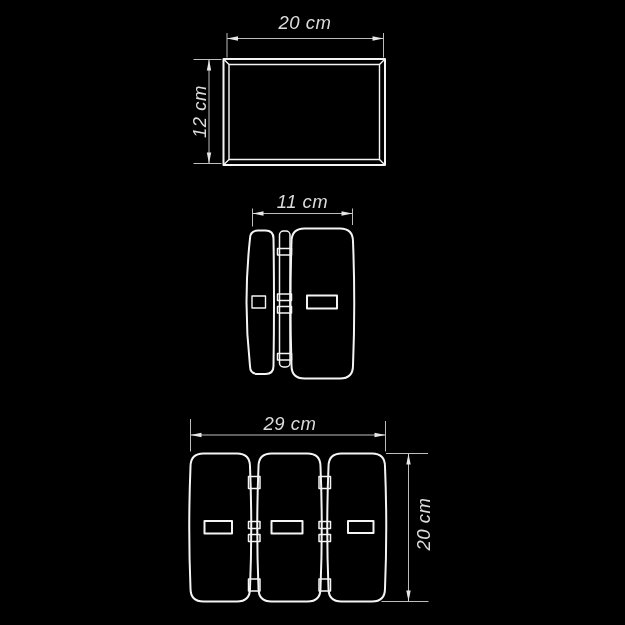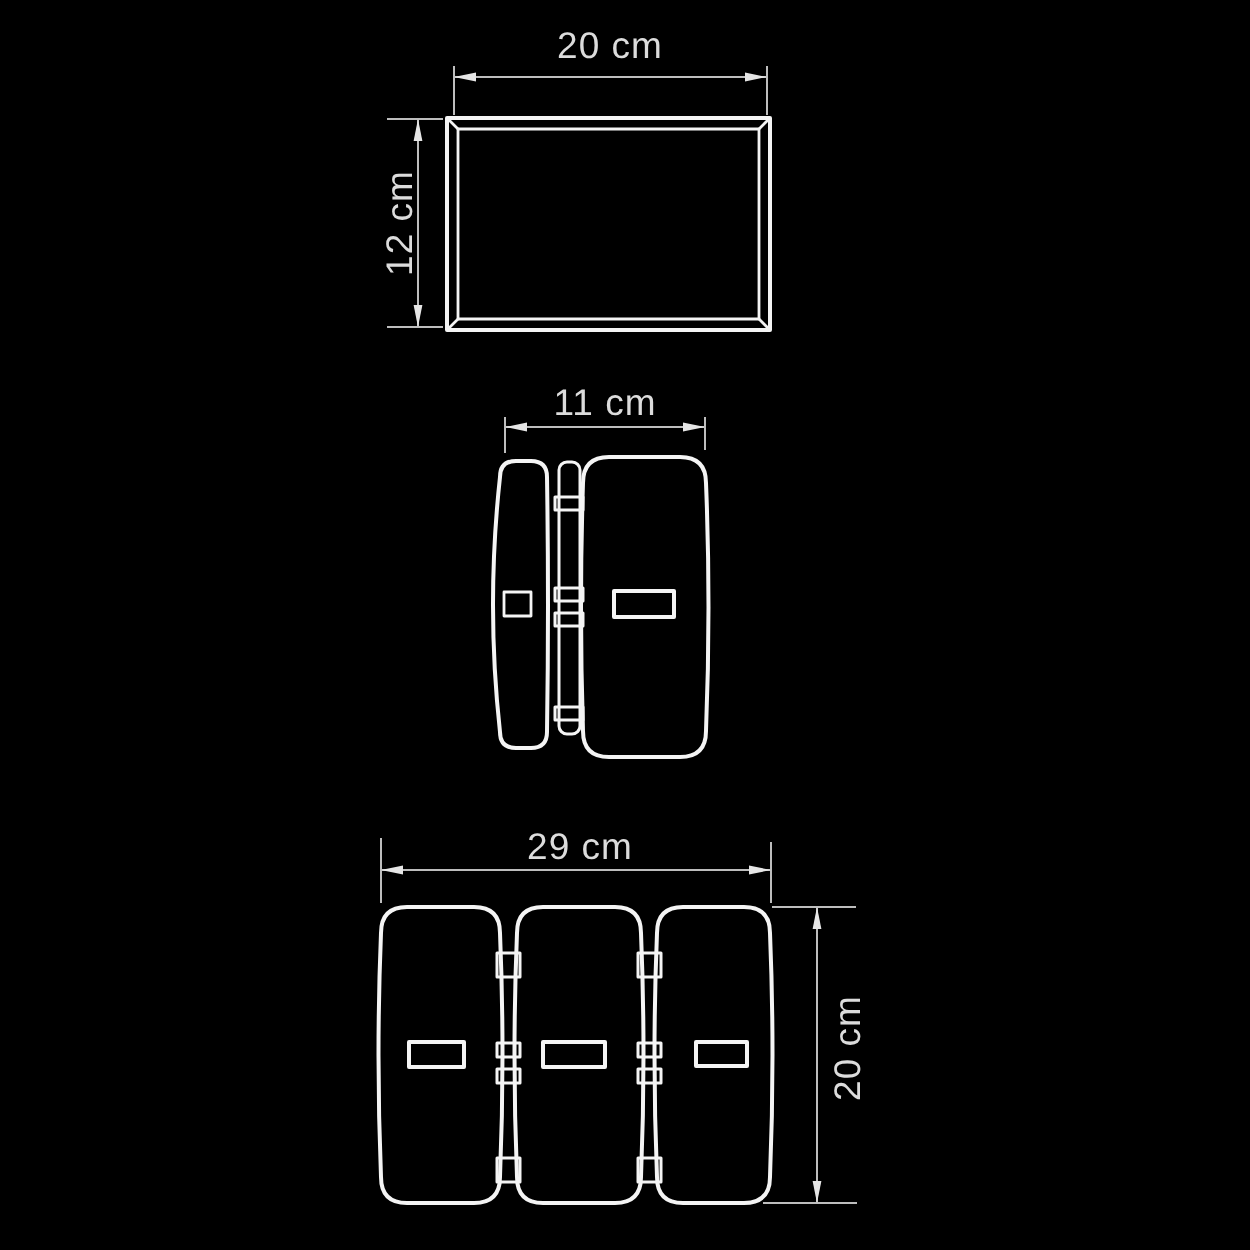--- a/index.html
+++ b/index.html
@@ -6,20 +6,21 @@
     margin: 0;
     padding: 0;
     background: var(--background, #000000);
   }
   .stage {
     position: relative;
     width: 566px;
     height: 625px;
     background: var(--background, #000000);
     overflow: hidden;
+    font-style: italic;
   }
   svg { display: block; }
   .outline {
     stroke: var(--outline, #f4f4f4);
     stroke-width: 2;
     fill: none;
     stroke-linejoin: round;
     stroke-linecap: round;
   }
   .outline-thin {

